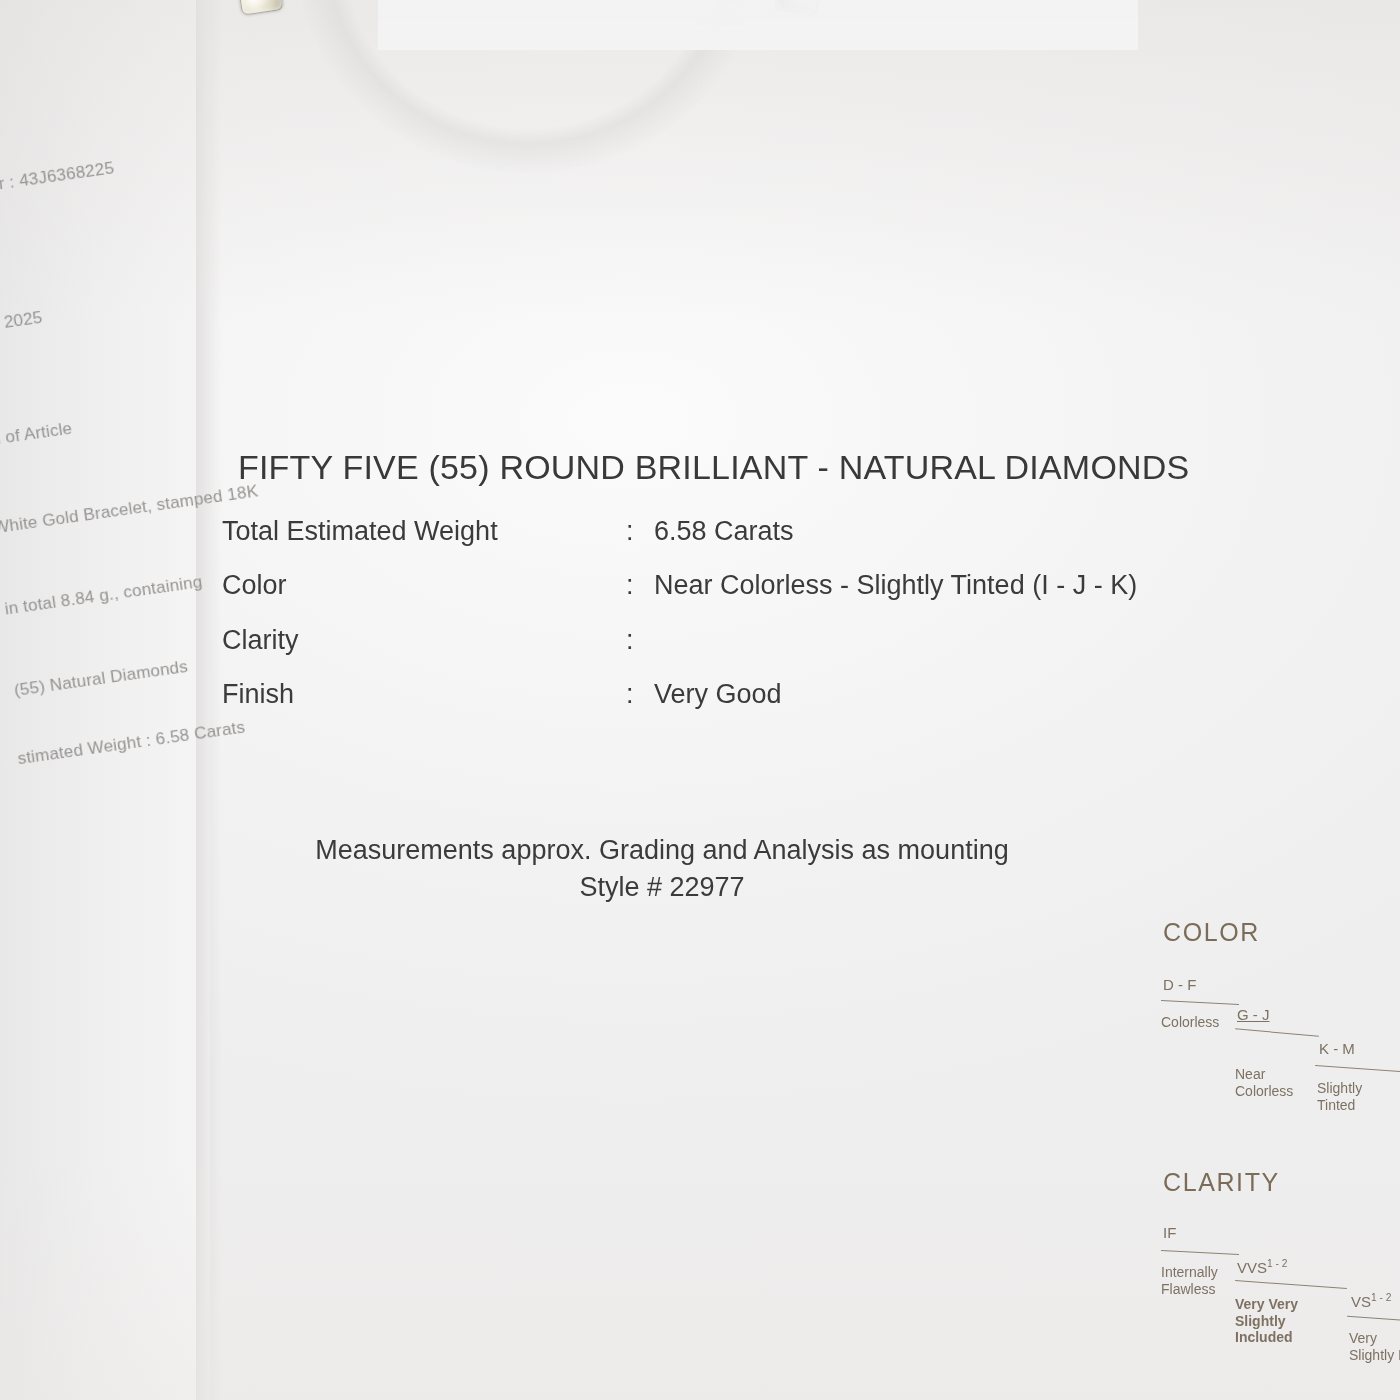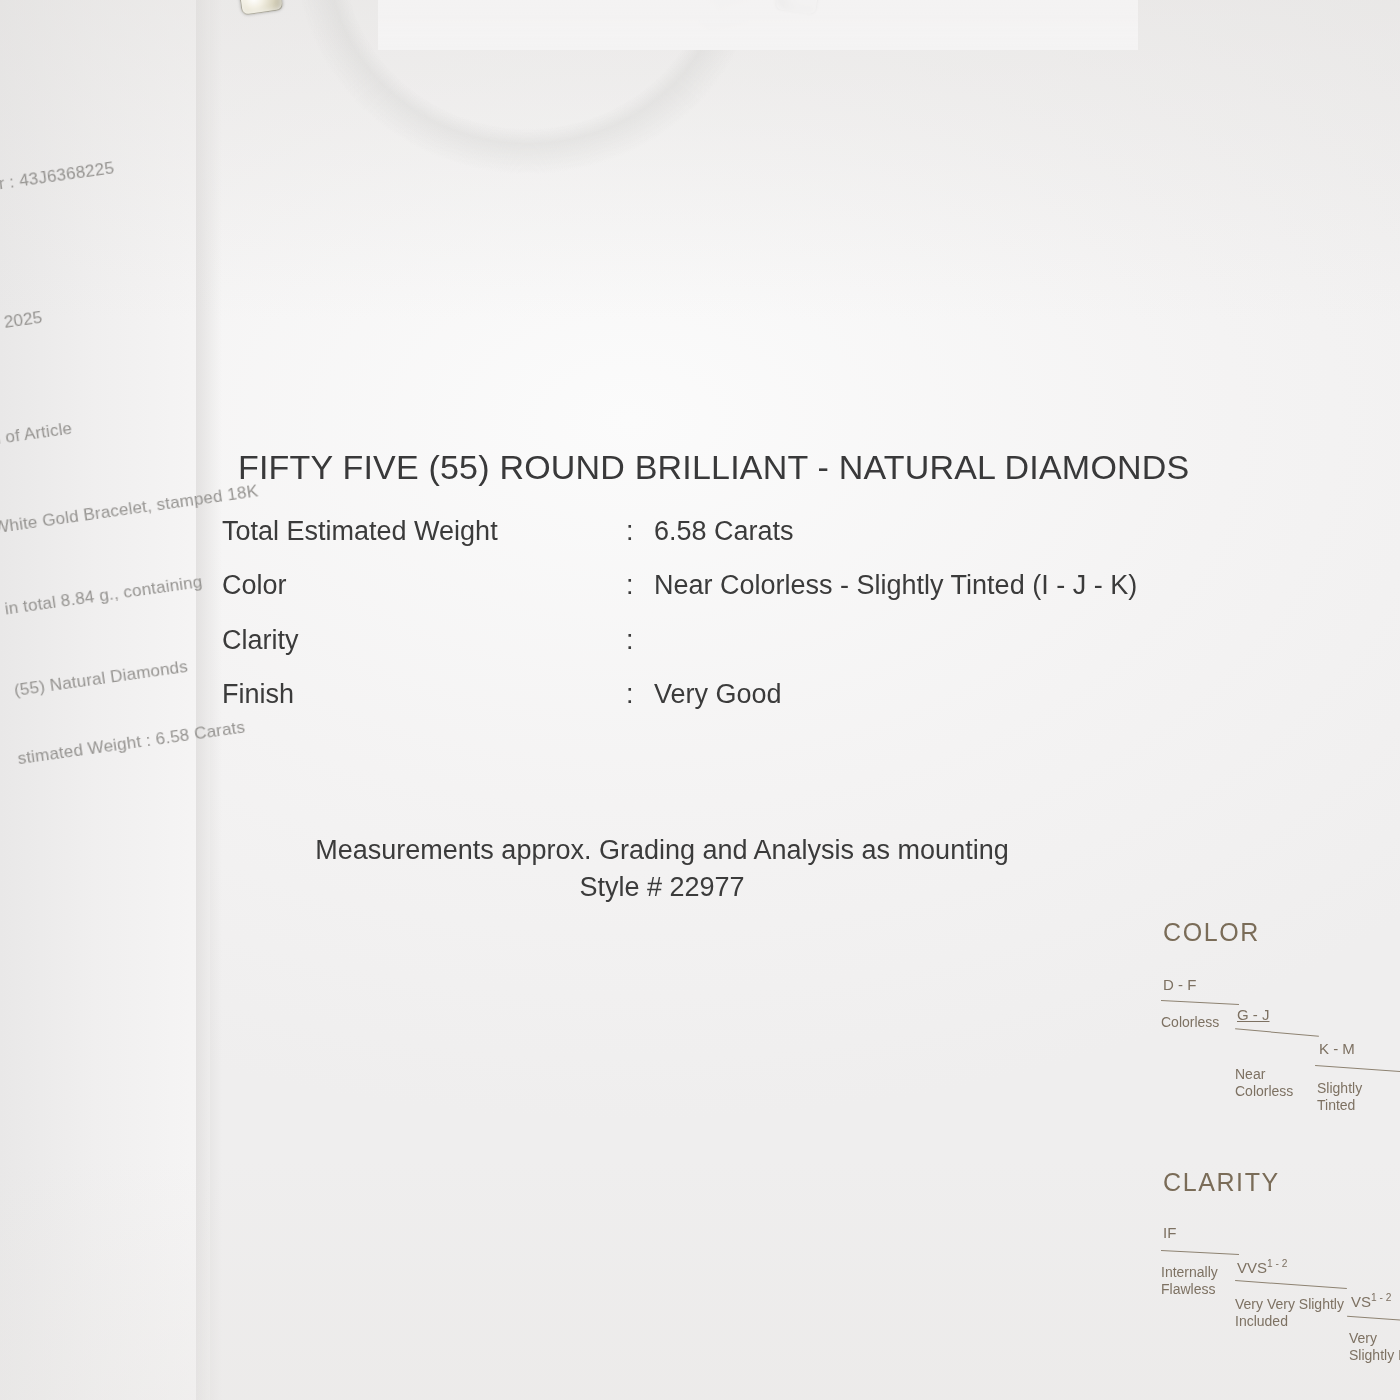--- a/index.html
+++ b/index.html
@@ -289,19 +289,19 @@
 
       <div class="sc-label" style="left:8px; top:56px;">IF</div>
       <div class="sc-label" style="left:82px; top:90px;text-align:right;"><span>VVS</span><span class="sup">1 - 2</span></div>
       <div class="sc-label" style="left:196px; top:124px;"><span>VS</span><span class="sup">1 - 2</span></div>
 
       <div class="sc-rule" style="left:6px; top:84px; width:78px; transform:rotate(3deg);"></div>
       <div class="sc-rule" style="left:80px; top:116px; width:112px; transform:rotate(4deg);"></div>
       <div class="sc-rule" style="left:192px; top:150px; width:66px; transform:rotate(4deg);"></div>
 
       <div class="sc-label small" style="left:6px; top:96px; white-space:normal; width:74px;">Internally Flawless</div>
-      <div class="sc-label small" style="left:80px; top:128px; white-space:normal; width:110px;">Very Very Slightly Included</div>
+      <div class="sc-label small" style="left:80px; top:128px; white-space:normal; width:110px;font-weight:bold;">Very Very Slightly Included</div>
       <div class="sc-label small" style="left:194px; top:162px; white-space:normal; width:70px;">Very Slightly I</div>
     </div>
 
   </div>
 
 </div>
 
 </body></html>

